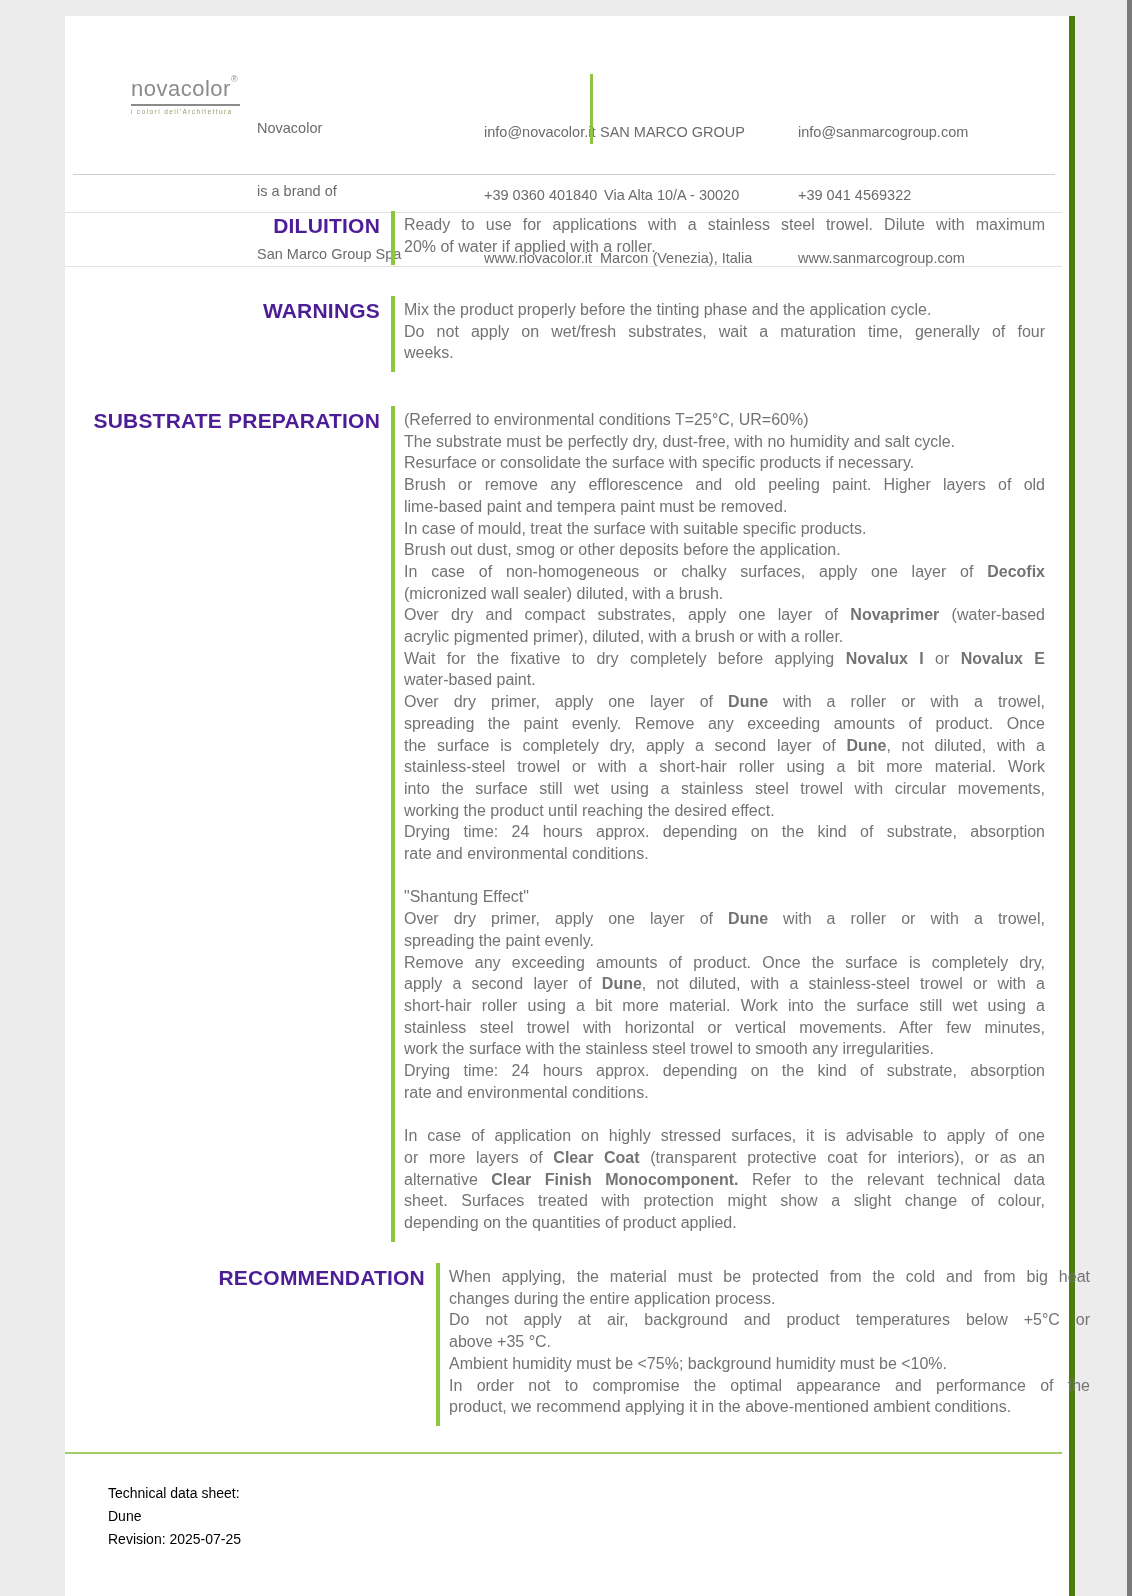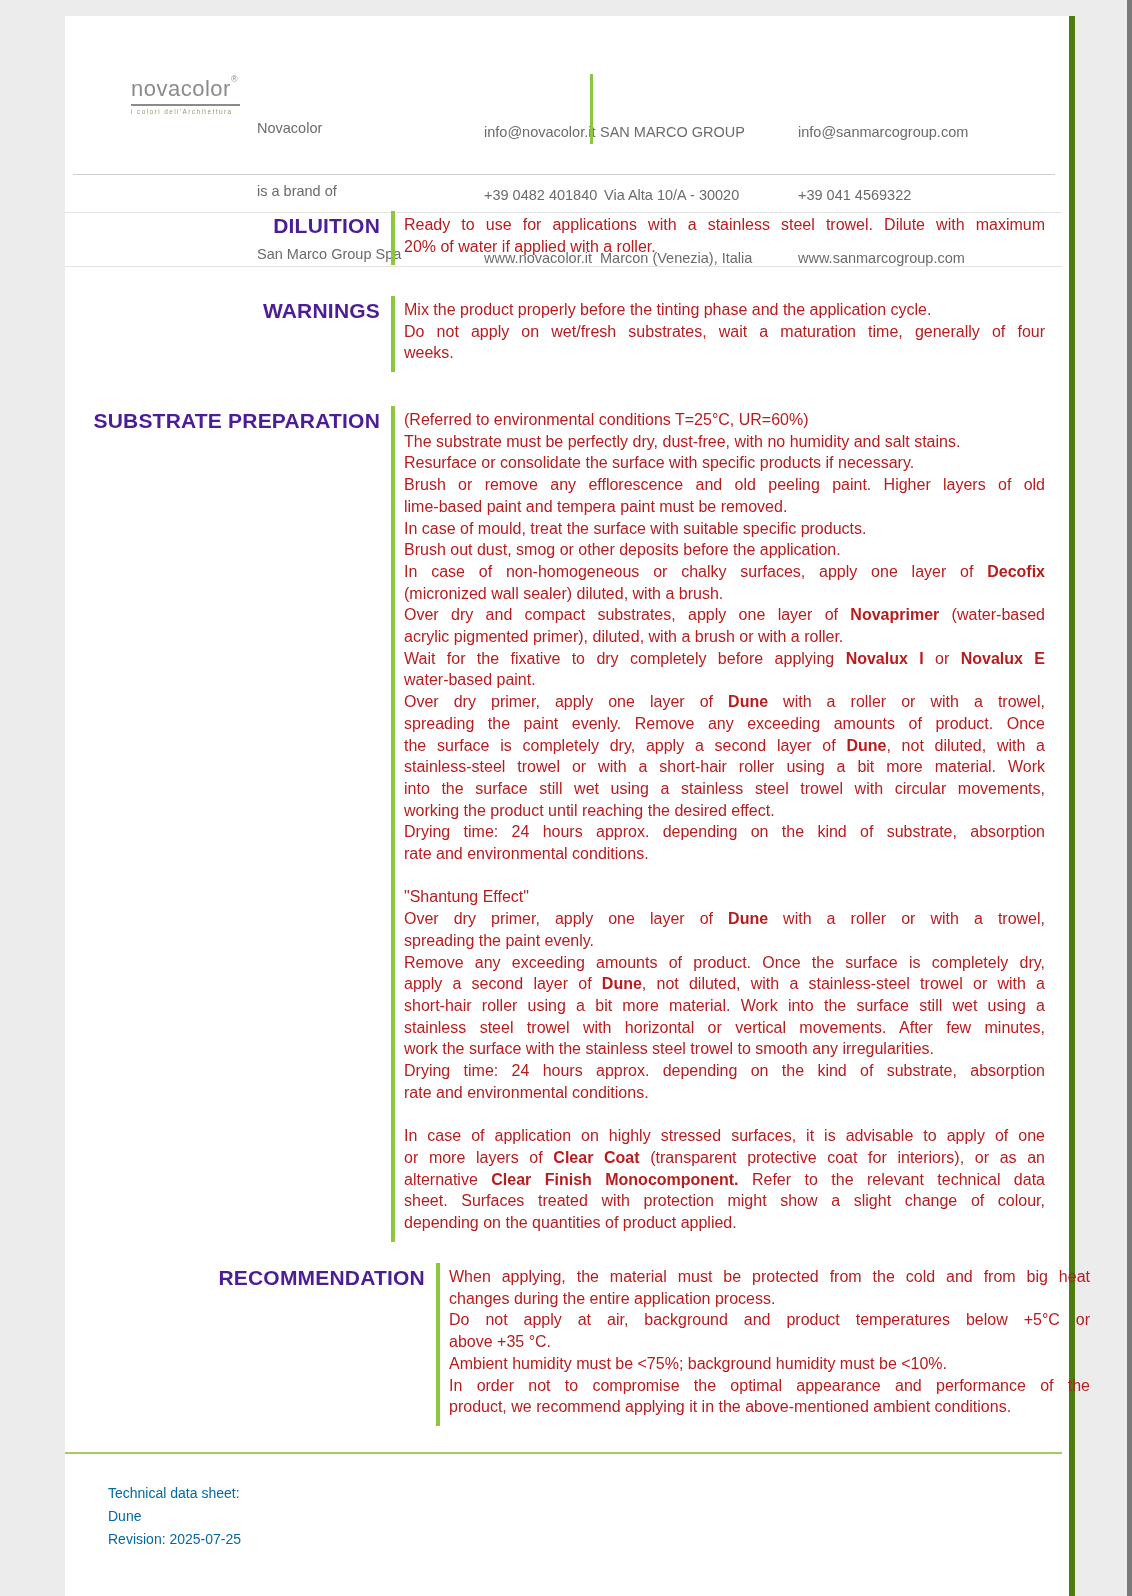--- a/index.html
+++ b/index.html
@@ -22,49 +22,49 @@
   .hdr-divider{position:absolute;left:525px;top:58px;width:3px;height:70px;background:#8ec63f;}
   .hdr-rule{position:absolute;left:8px;top:158px;width:982px;height:1px;background:#cfcfcf;}
 
   .hairline{position:absolute;left:0;width:997px;height:1px;background:#e3e3e3;}
   .h1{top:196px;} .h2{top:250px;}
 
   
   .section-row{position:absolute;left:0;display:flex;align-items:flex-start;}
   .s-label{width:315px;text-align:right;font-size:21px;font-weight:700;color:#4c1d95;line-height:23px;letter-spacing:.2px;flex:0 0 auto;}
   .s-rule{flex:0 0 auto;width:4px;background:#8ec63f;align-self:stretch;margin:-3px 9px -8px 11px;}
-  .s-content{width:641px;flex:0 0 auto;font-size:16px;line-height:21.7px;color:#b91c1c;}
+  .s-content{width:641px;flex:0 0 auto;font-size:16px;line-height:21.7px;color:#737373;}
   .para.gap{margin-top:21.7px;}
   .tl{text-align:justify;text-align-last:justify;}
   .tl-end{text-align:right;text-align-last:left;}
   .s-content b{font-weight:700;}
 
   
   .green-sep{position:absolute;left:0;top:1436px;width:997px;height:2px;background:#a2cd66;}
-  .footer{position:absolute;left:43px;top:1466px;font-size:14px;line-height:23px;color:#0369a1;}
+  .footer{position:absolute;left:43px;top:1466px;font-size:14px;line-height:23px;color:#000000;}
 </style>
 </head>
 <body>
 
 <div class="stage">
   <div class="page">
 
     <div class="header">
       <div class="logo">
         <div class="logo-main"><span>novacolor</span><sup class="logo-reg">®</sup></div>
         <div class="logo-tagline">i colori dell'Architettura</div>
       </div>
       <div class="hblock brand">
         <div>Novacolor</div>
         <div>is a brand of</div>
         <div>San Marco Group Spa</div>
       </div>
       <div class="hblock c1">
         <div>info@novacolor.it</div>
-        <div>+39 0482 401840</div>
+        <div>+39 0360 401840</div>
         <div>www.novacolor.it</div>
       </div>
       <div class="hdr-divider"></div>
       <div class="hblock c2">
         <div>SAN MARCO GROUP</div>
         <div> Via Alta 10/A - 30020</div>
         <div>Marcon (Venezia), Italia</div>
       </div>
       <div class="hblock c3">
         <div>info@sanmarcogroup.com</div>
@@ -102,21 +102,21 @@
           </div>
         </div>
         <div class="section-row" style="top: 393px;">
           <div class="s-label">SUBSTRATE PREPARATION</div>
           <div class="s-rule"></div>
           <div class="s-content">
             <div class="para">
               <div class="tl-end"><span>(Referred to environmental conditions T=25°C, UR=60%)</span></div>
             </div>
             <div class="para">
-              <div class="tl-end"><span>The substrate must be perfectly dry, dust-free, with no humidity and salt stains.</span></div>
+              <div class="tl-end"><span>The substrate must be perfectly dry, dust-free, with no humidity and salt cycle.</span></div>
             </div>
             <div class="para">
               <div class="tl-end"><span>Resurface or consolidate the surface with specific products if necessary.</span></div>
             </div>
             <div class="para">
               <div class="tl"><span>Brush or remove any efflorescence and old peeling paint. Higher layers of old</span></div>
               <div class="tl-end"><span>lime-based paint and tempera paint must be removed.</span></div>
             </div>
             <div class="para">
               <div class="tl-end"><span>In case of mould, treat the surface with suitable specific products.</span></div>

